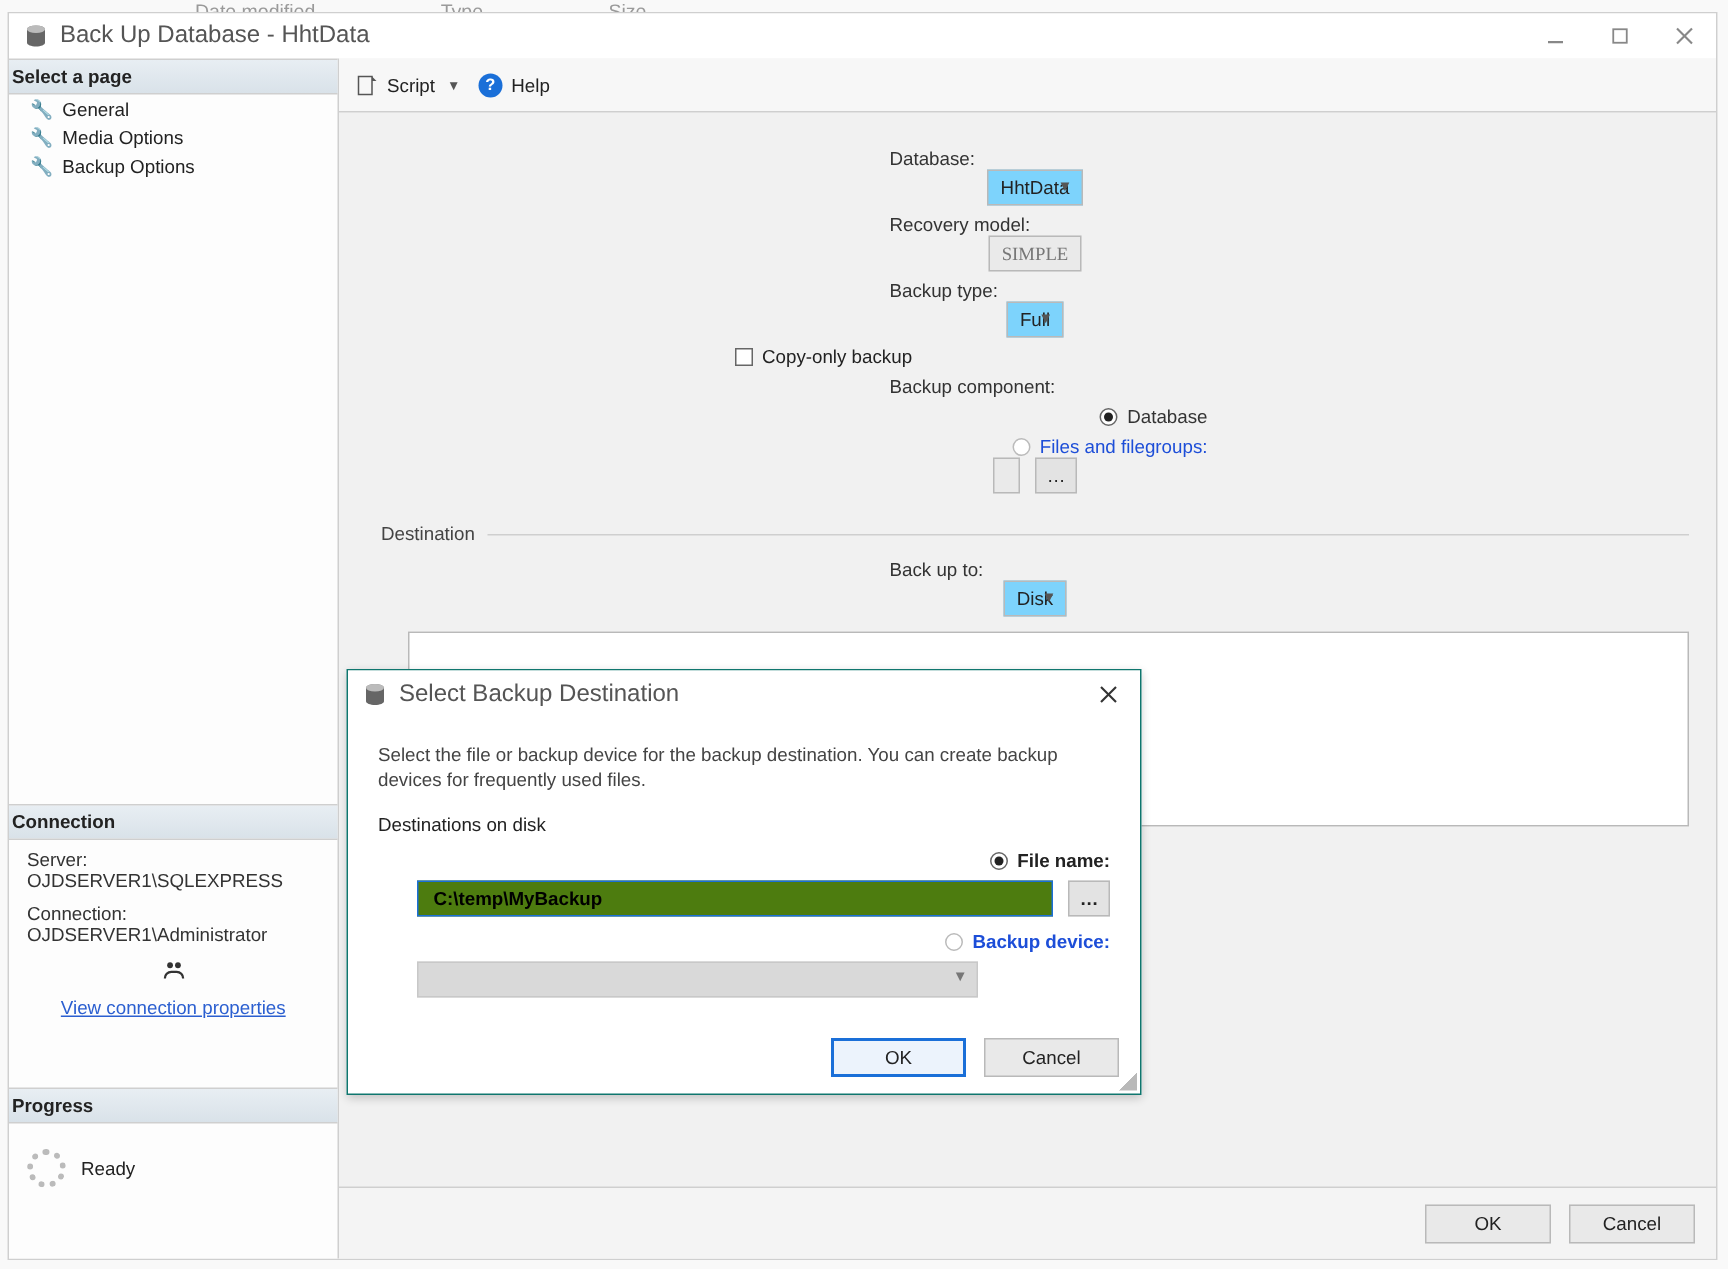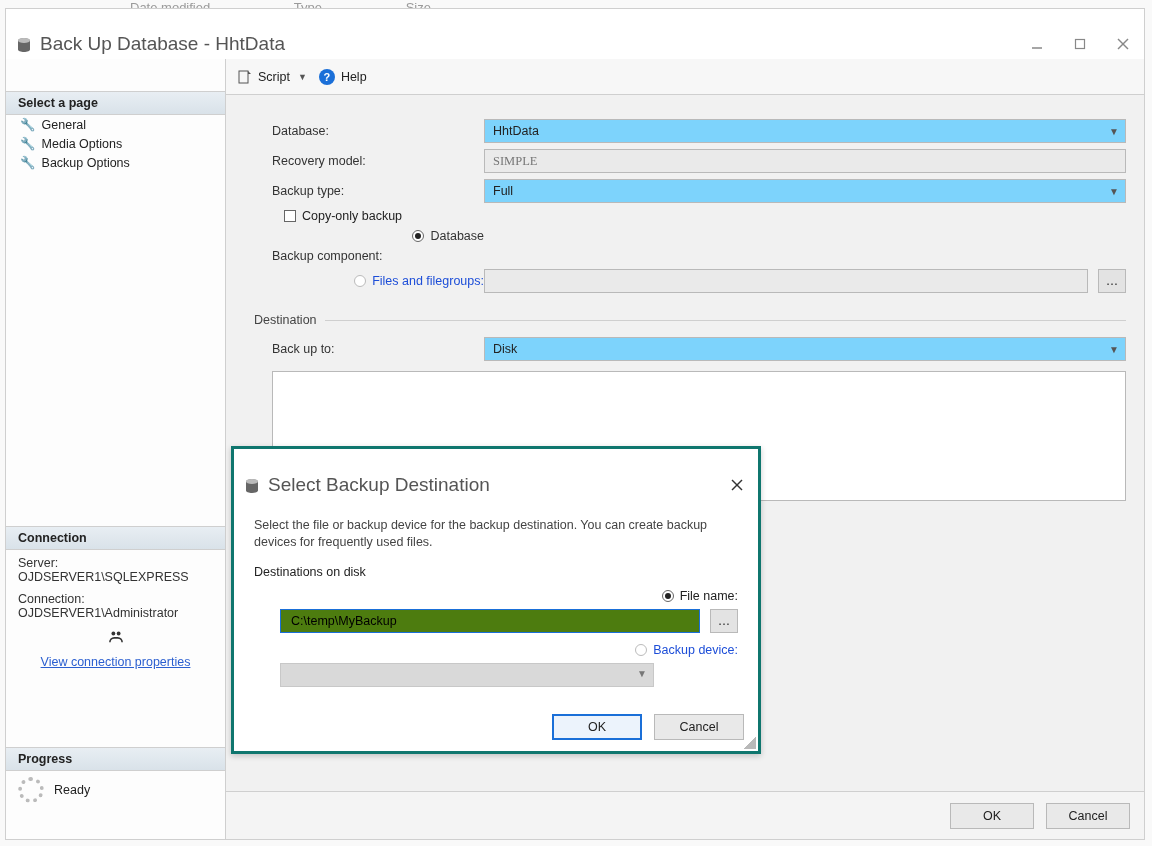--- a/index.html
+++ b/index.html
@@ -36,22 +36,21 @@
   display: flex;
   flex-direction: column;
 }
 .titlebar {
   display: flex;
   align-items: center;
   height: 30px;
   padding-left: 10px;
   background: #fff;
   color: #555;
-  font-size: 19px;
-  margin-top: 20px;
+  font-size: 16px;
 }
 .titlebar .ticon { width: 16px; height: 16px; margin-right: 8px; }
 .titlebar .spacer { flex: 1; }
 .titlebar .win-btn {
   width: 43px; height: 28px;
   display: flex; align-items: center; justify-content: center;
   color: #555;
 }
 .ticon svg { width: 16px; height: 16px; }
 
@@ -62,38 +61,37 @@
 }
 .sidebar {
   width: 220px;
   border-right: 1px solid #cfcfcf;
   display: flex;
   flex-direction: column;
   background: #fdfdfd;
 }
 .side-section-title {
   font-weight: bold;
-  padding: 4px 12px;
+  padding: 4px 2px;
   background: linear-gradient(#e8eef3,#d9e2e9);
   border-top: 1px solid #cfcfcf;
   border-bottom: 1px solid #cfcfcf;
-  margin-top: 32px;
 }
 .side-item {
   display: flex; align-items: center;
   padding: 2px 10px 2px 14px;
   color: #222;
 }
 .side-item .wrench { margin-right: 6px; color: #555; }
 .side-spacer { flex: 1; }
 .side-block { padding: 6px 12px; color: #333; }
 .side-block .link { color: #2b5fd0; text-decoration: underline; }
 .side-block .iconleft { display: flex; align-items: center; gap: 8px; flex-direction: column; }
 .conn-icon svg { width: 14px; height: 14px; }
-.progress-row { display: flex; align-items: center; gap: 10px; padding: 6px 12px; }
+.progress-row { display: flex; align-items: center; gap: 10px; padding: 17px 12px; }
 .spinner {
   width: 26px; height: 26px; border-radius: 50%;
   border: 4px dotted #bbb;
 }
 
 .mainpane {
   flex: 1;
   display: flex;
   flex-direction: column;
   background: #f1f1f1;
@@ -121,21 +119,22 @@
   overflow: hidden;
 }
 .group-hd {
   display: flex; align-items: center; gap: 8px;
   color: #444; margin: 4px 0 10px 0;
 }
 .group-hd .line { flex: 1; height: 1px; background: #cfcfcf; }
 
 .form-row {
   display: flex; align-items: center;
-  margin: 6px 0;
+  margin: 6px 12px;
+  flex-direction: column;
 }
 .form-row .lbl { width: 230px; padding-left: 18px; color: #333; }
 .form-row .ctrl { flex: 1; display: flex; align-items: center; gap: 10px; }
 
 .select, .textbox, .disabled-box {
   width: 100%;
   height: 24px;
   border: 1px solid #b9b9b9;
   background: #4d7c0f;
   display: flex; align-items: center;
@@ -190,29 +189,29 @@
   padding: 0 14px; gap: 12px;
   background: #f4f4f4;
 }
 
 
 .subdialog {
   position: absolute;
   top: 446px; left: 231px;
   width: 530px;
   background: #fff;
-  border: 3px solid #0f766e;
+  border: 1px solid #0f766e;
   box-shadow: 0 2px 6px rgba(0,0,0,.2);
   z-index: 5;
 }
 .subdialog .titlebar { height: 32px; }
 .subdialog .subbody { padding: 10px 20px 10px 20px; }
 .subdialog .desc { color: #444; margin: 6px 0 14px 0; line-height: 1.35; }
 .subdialog .subgroup-title { margin: 4px 0 10px 0; }
-.subdialog .radio-indent { padding-left: 26px; margin: 6px 0; }
+.subdialog .radio-indent { padding-left: 26px; margin: 6px 0; font-weight: bold; }
 .sub-footer {
   height: 48px;
   display: flex; align-items: center; justify-content: flex-end;
   gap: 12px; padding: 0 14px;
   position: relative;
 }
 .sub-footer .resize {
   position: absolute; right: 2px; bottom: 2px;
   width: 12px; height: 12px;
   background:
@@ -359,31 +358,31 @@
           <div class="lbl"></div>
           <div class="ctrl" style="justify-content:flex-start">
             <div class="checkbox" style="margin-left:-200px">
               <span class="box"></span>
               <span>Copy-only backup</span>
             </div>
           </div>
         </div>
 
         <div class="form-row">
+          <div class="lbl">Backup component:</div>
+        </div>
+        <div class="form-row">
           <div class="lbl" style="padding-left:38px">
             <div class="radio selected">
               <span class="dot">
                   <span class="inner"></span>
                 </span>
               <span>Database</span>
             </div>
           </div>
-        </div>
-        <div class="form-row">
-          <div class="lbl">Backup component:</div>
         </div>
         <div class="form-row">
           <div class="lbl" style="padding-left:38px">
             <div class="radio disabled">
               <span class="dot"></span>
               <span>Files and filegroups:</span>
             </div>
           </div>
           <div class="ctrl">
             <div class="disabled-box" style="flex:1"></div>

